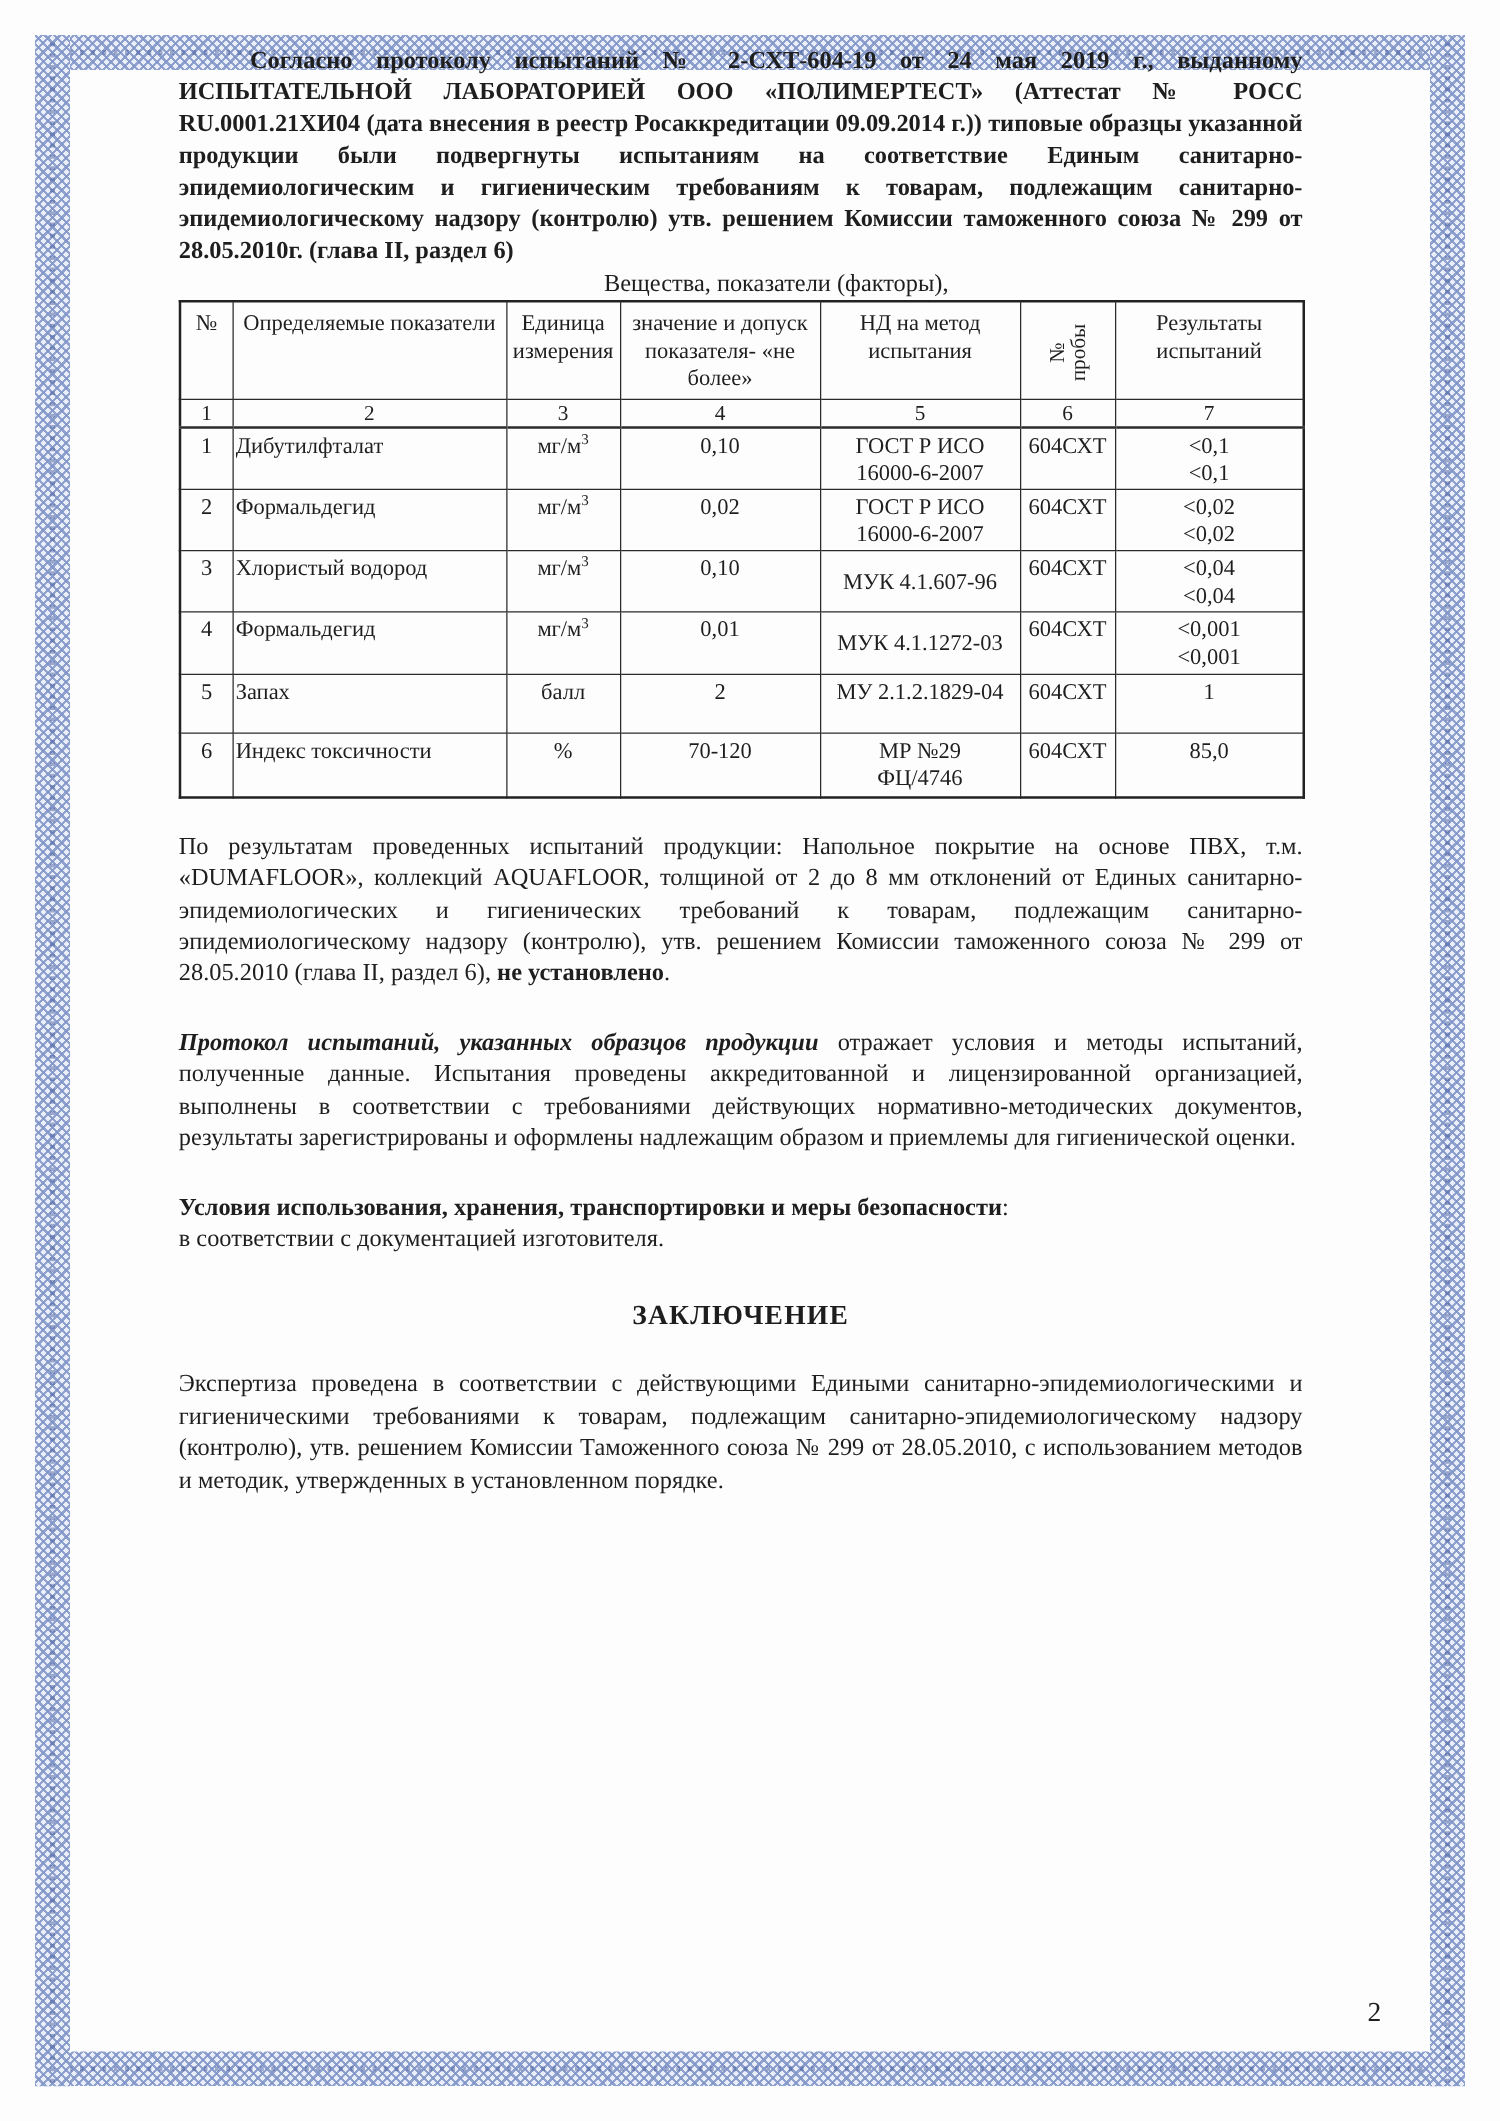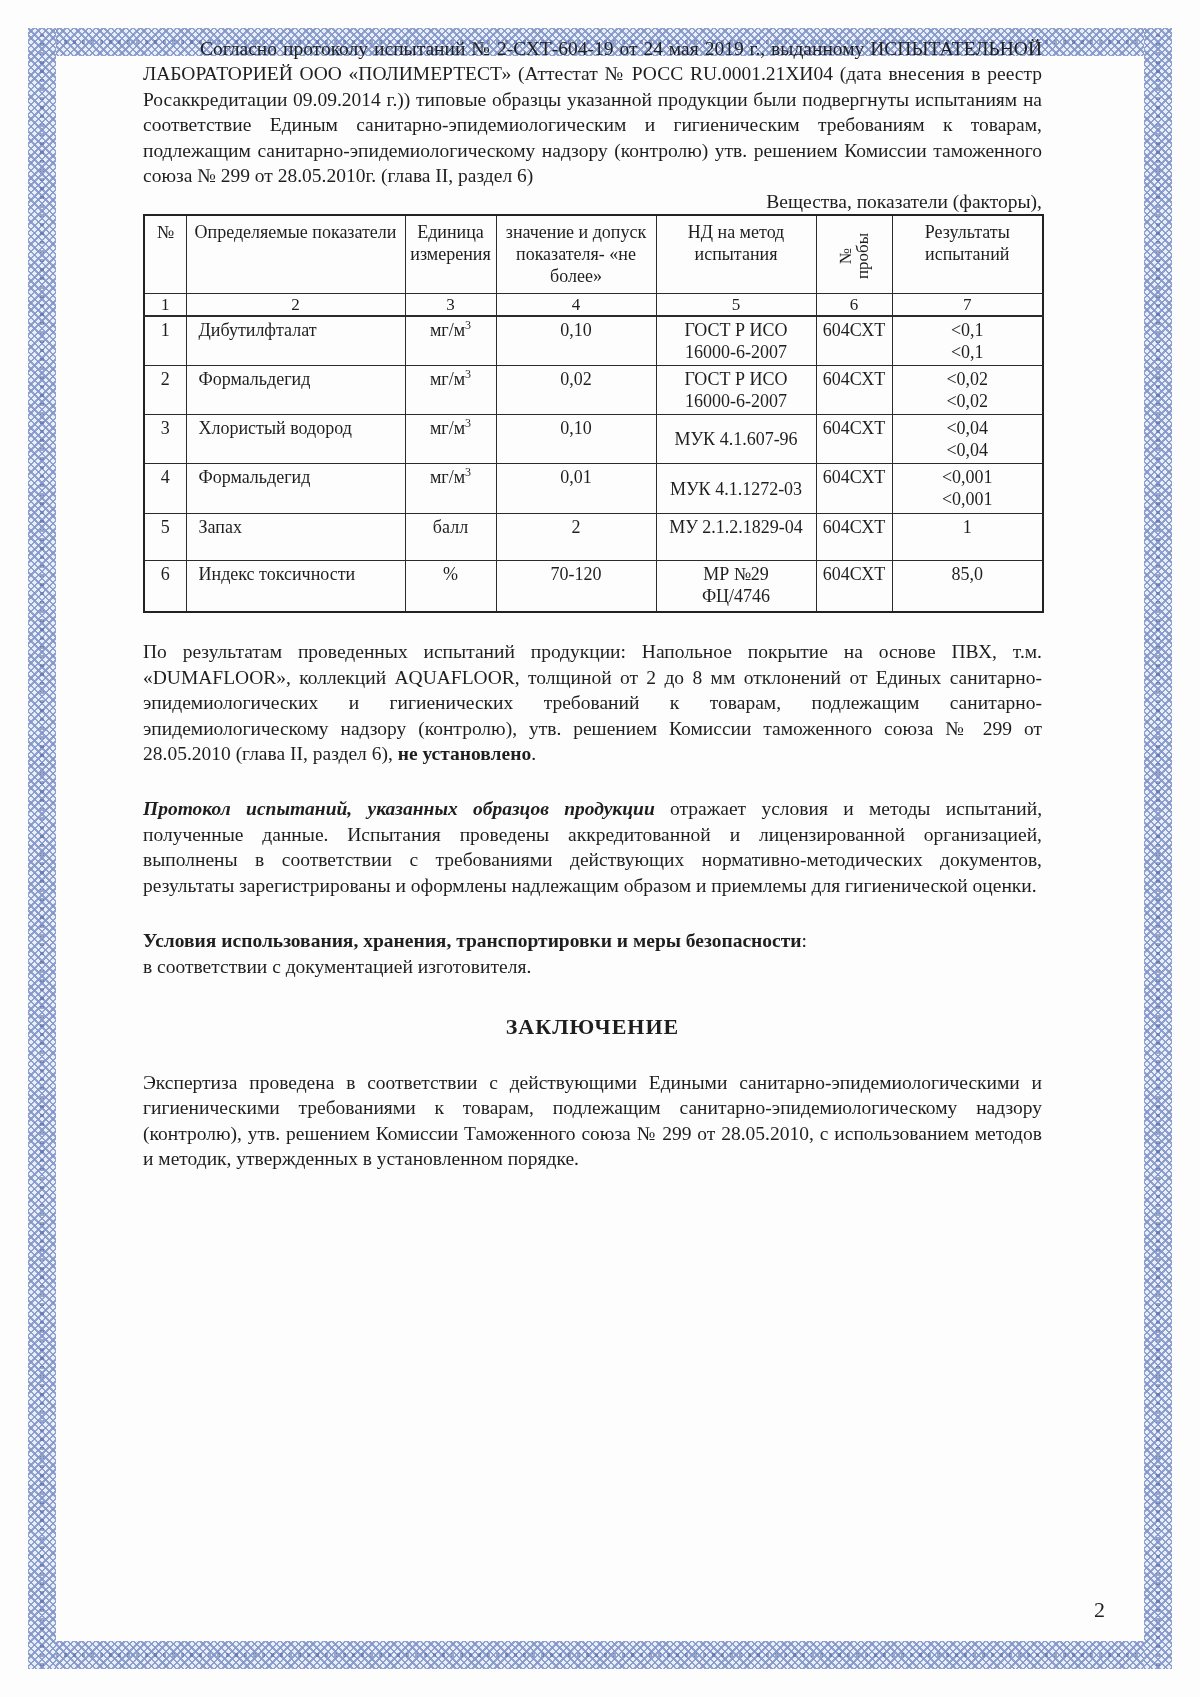--- a/index.html
+++ b/index.html
@@ -41,41 +41,41 @@
     background-repeat:repeat-y,repeat,repeat;
     background-position:12px 0,0 0,0 0;
   }
   
   .content{position:absolute;left:143px;top:0;width:899px;}
   .doc-title{
     margin:106px 0 0 0;text-align:center;font-size:21px;font-weight:bold;
     letter-spacing:.5px;line-height:26px;
   }
   p{margin:0;font-size:19.5px;line-height:25.4px;text-align:justify;}
-  .intro{margin-top:36px;text-indent:57px;}
-  .caption{margin-top:2px;text-indent:57px;line-height:24px;text-align:right;}
+  .intro{margin-top:36px;text-indent:57px;font-weight:bold;}
+  .caption{margin-top:2px;text-indent:57px;line-height:24px;text-align:center;}
   .p-results{margin-top:26px;}
   .p-protocol{margin-top:30px;}
   .p-conditions{margin-top:30px;text-align:left;}
   .concl-head{margin-top:34px;text-align:center;font-size:22px;font-weight:bold;letter-spacing:1px;line-height:27px;}
   .p-conclusion{margin-top:30px;}
   
   table.spec{
     border-collapse:collapse;width:899px;margin-top:0;
     font-size:18px;line-height:22px;table-layout:fixed;
   }
   table.spec th,table.spec td{
     border:1.6px solid #2b2b2b;padding:2px 4px;vertical-align:top;
     overflow:hidden;
   }
   table.spec{border:2.2px solid #222;}
   table.spec .h-row th{font-weight:normal;text-align:center;height:70px;padding-top:5px;}
   table.spec .n-row td{height:19px;text-align:center;padding:0 2px;line-height:21px;font-size:17px;border-bottom-width:2px;}
   table.spec td.c-num{text-align:center;}
-  table.spec td.c-ind{text-align:left;padding-left:12px;}
+  table.spec td.c-ind{text-align:left;padding-left:2px;}
   table.spec td.c-unit,table.spec td.c-val,table.spec td.c-met,
   table.spec td.c-smp,table.spec td.c-res{text-align:center;}
   tbody tr:nth-child(1) td{height:42px;}
   tbody tr:nth-child(2) td{height:41px;}
   tbody tr:nth-child(3) td{height:41px;}
   tbody tr:nth-child(4) td{height:45px;}
   tbody tr:nth-child(5) td{height:42px;}
   tbody tr:nth-child(6) td{height:46px;}
   tbody tr:nth-child(3) td.c-met,tbody tr:nth-child(4) td.c-met{vertical-align:middle;}
   .rot-wrap{display:flex;align-items:center;justify-content:center;height:100%;}

